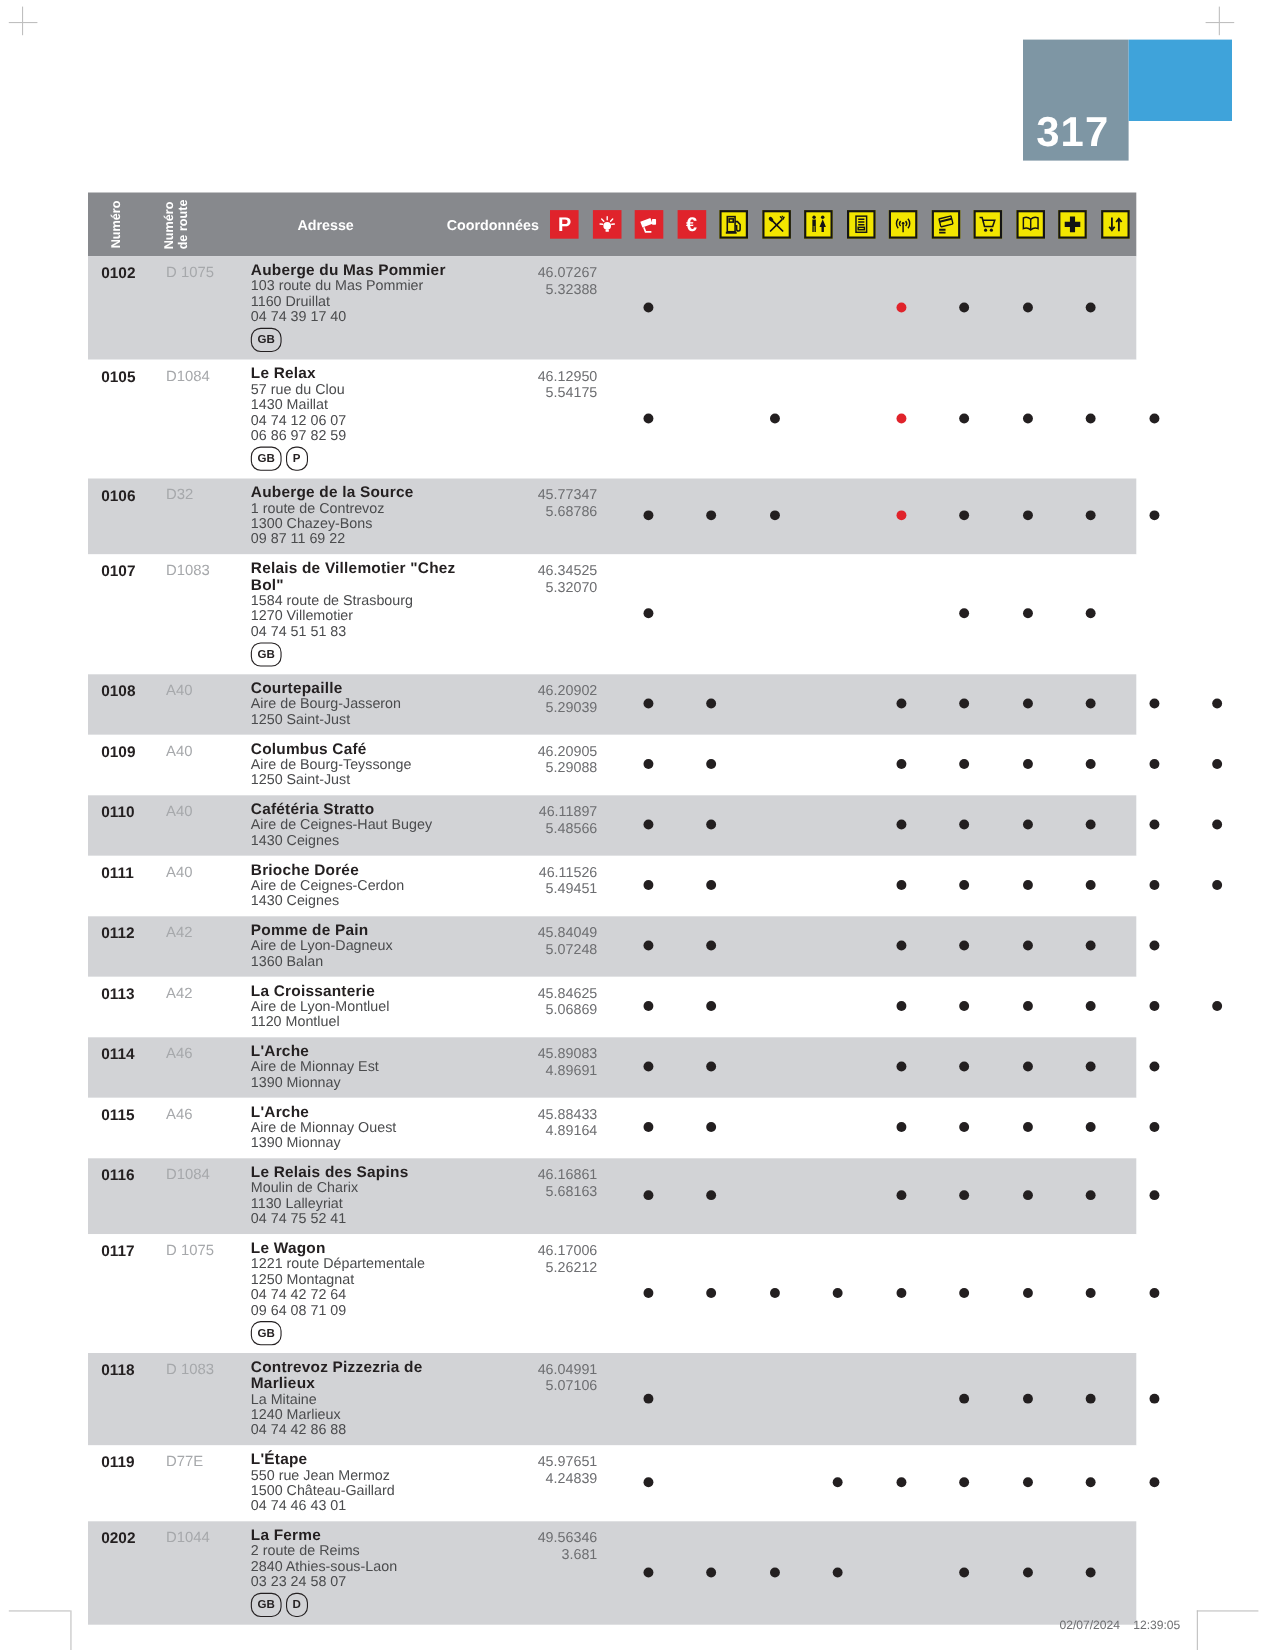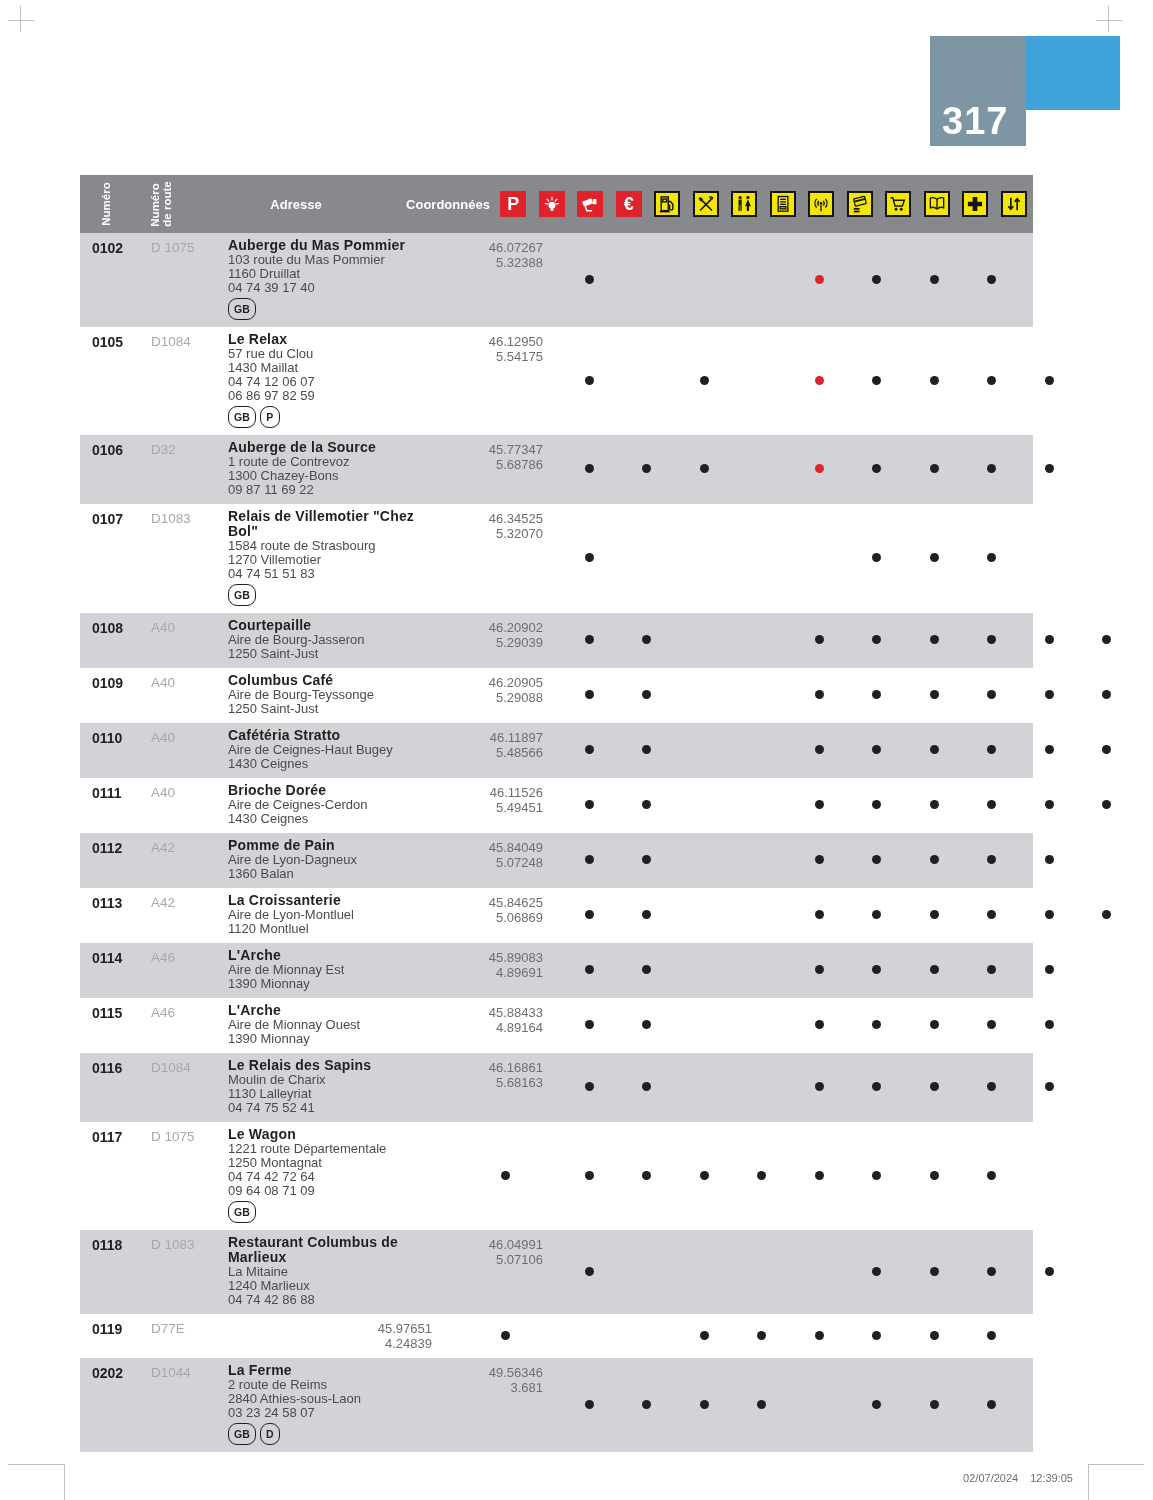--- a/index.html
+++ b/index.html
@@ -829,20 +829,24 @@
           <div class="c-addr">
             <div class="poi-name">Le Wagon</div>
             <div class="addr-line">1221 route Départementale</div>
             <div class="addr-line">1250 Montagnat</div>
             <div class="addr-line">04 74 42 72 64</div>
             <div class="addr-line">09 64 08 71 09</div>
             <div class="badges">
               <span class="badge">GB</span>
             </div>
           </div>
+          <div class="c-coord">
+            <div>46.17006</div>
+            <div>5.26212</div>
+          </div>
           <div class="mcell">
             <span class="dot black"></span>
           </div>
           <div class="mcell">
             <span class="dot black"></span>
           </div>
           <div class="mcell">
             <span class="dot black"></span>
           </div>
           <div class="mcell">
@@ -865,21 +869,21 @@
           </div>
           <div class="mcell"></div>
           <div class="mcell"></div>
           <div class="mcell"></div>
           <div class="mcell"></div>
           <div class="mcell"></div>
         </div><div class="row cols">
           <div class="c-num">0118</div>
           <div class="c-route">D 1083</div>
           <div class="c-addr">
-            <div class="poi-name">Restaurant Columbus de Marlieux</div>
+            <div class="poi-name">Contrevoz Pizzezria de Marlieux</div>
             <div class="addr-line">La Mitaine</div>
             <div class="addr-line">1240 Marlieux</div>
             <div class="addr-line">04 74 42 86 88</div>
           </div>
           <div class="c-coord">
             <div>46.04991</div>
             <div>5.07106</div>
           </div>
           <div class="mcell">
             <span class="dot black"></span>
@@ -901,20 +905,26 @@
             <span class="dot black"></span>
           </div>
           <div class="mcell"></div>
           <div class="mcell"></div>
           <div class="mcell"></div>
           <div class="mcell"></div>
           <div class="mcell"></div>
         </div><div class="row cols">
           <div class="c-num">0119</div>
           <div class="c-route">D77E</div>
+          <div class="c-addr">
+            <div class="poi-name">L'Étape</div>
+            <div class="addr-line">550 rue Jean Mermoz</div>
+            <div class="addr-line">1500 Château-Gaillard</div>
+            <div class="addr-line">04 74 46 43 01</div>
+          </div>
           <div class="c-coord">
             <div>45.97651</div>
             <div>4.24839</div>
           </div>
           <div class="mcell">
             <span class="dot black"></span>
           </div>
           <div class="mcell"></div>
           <div class="mcell"></div>
           <div class="mcell">

